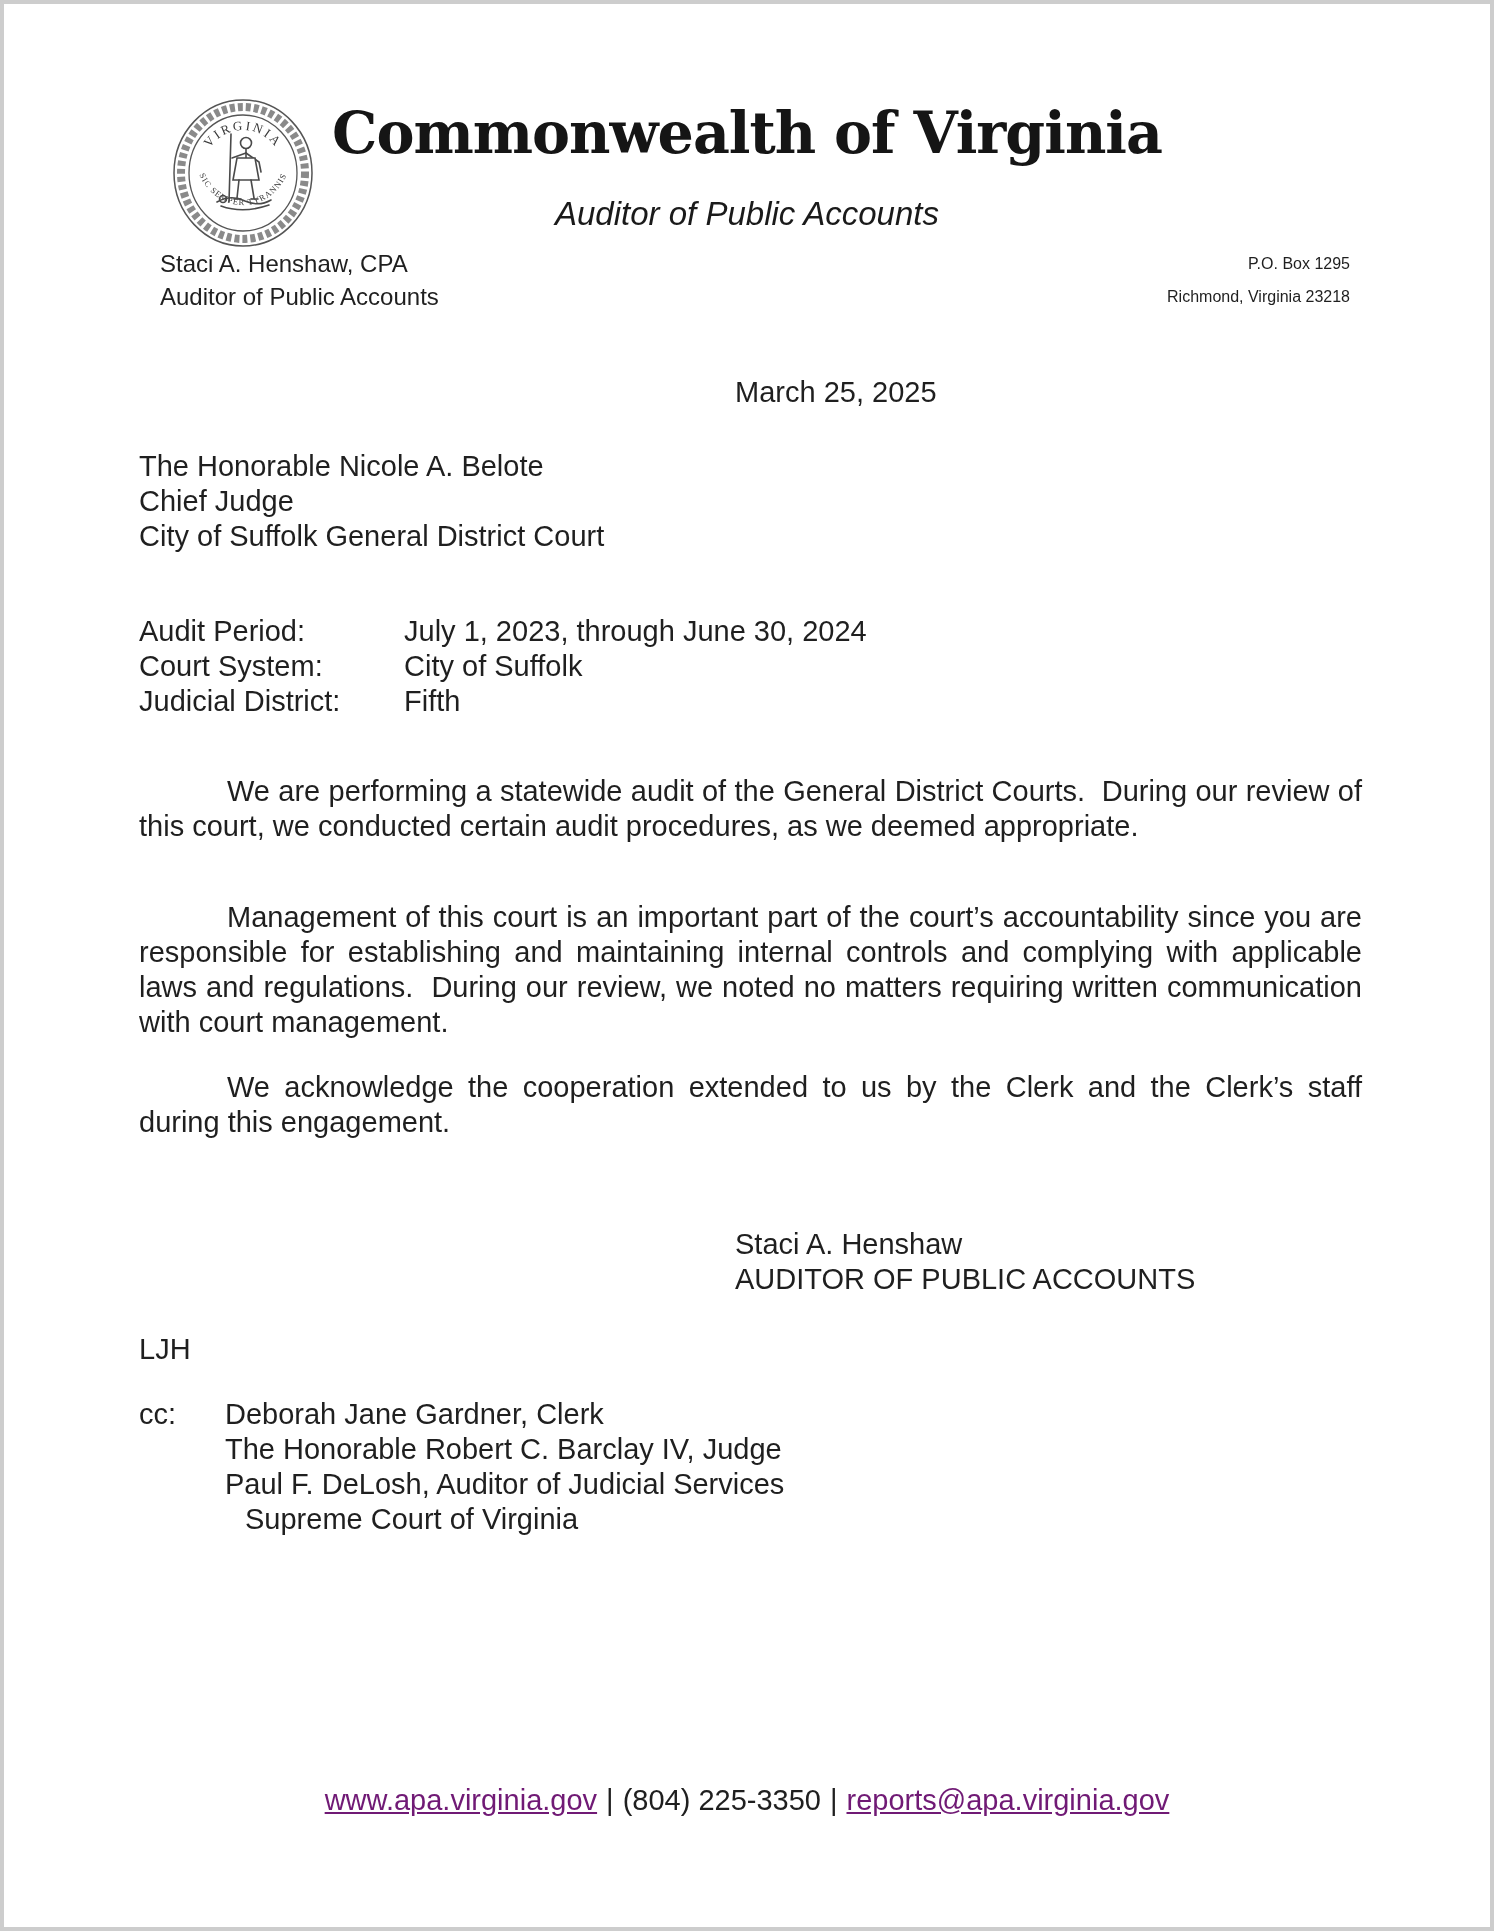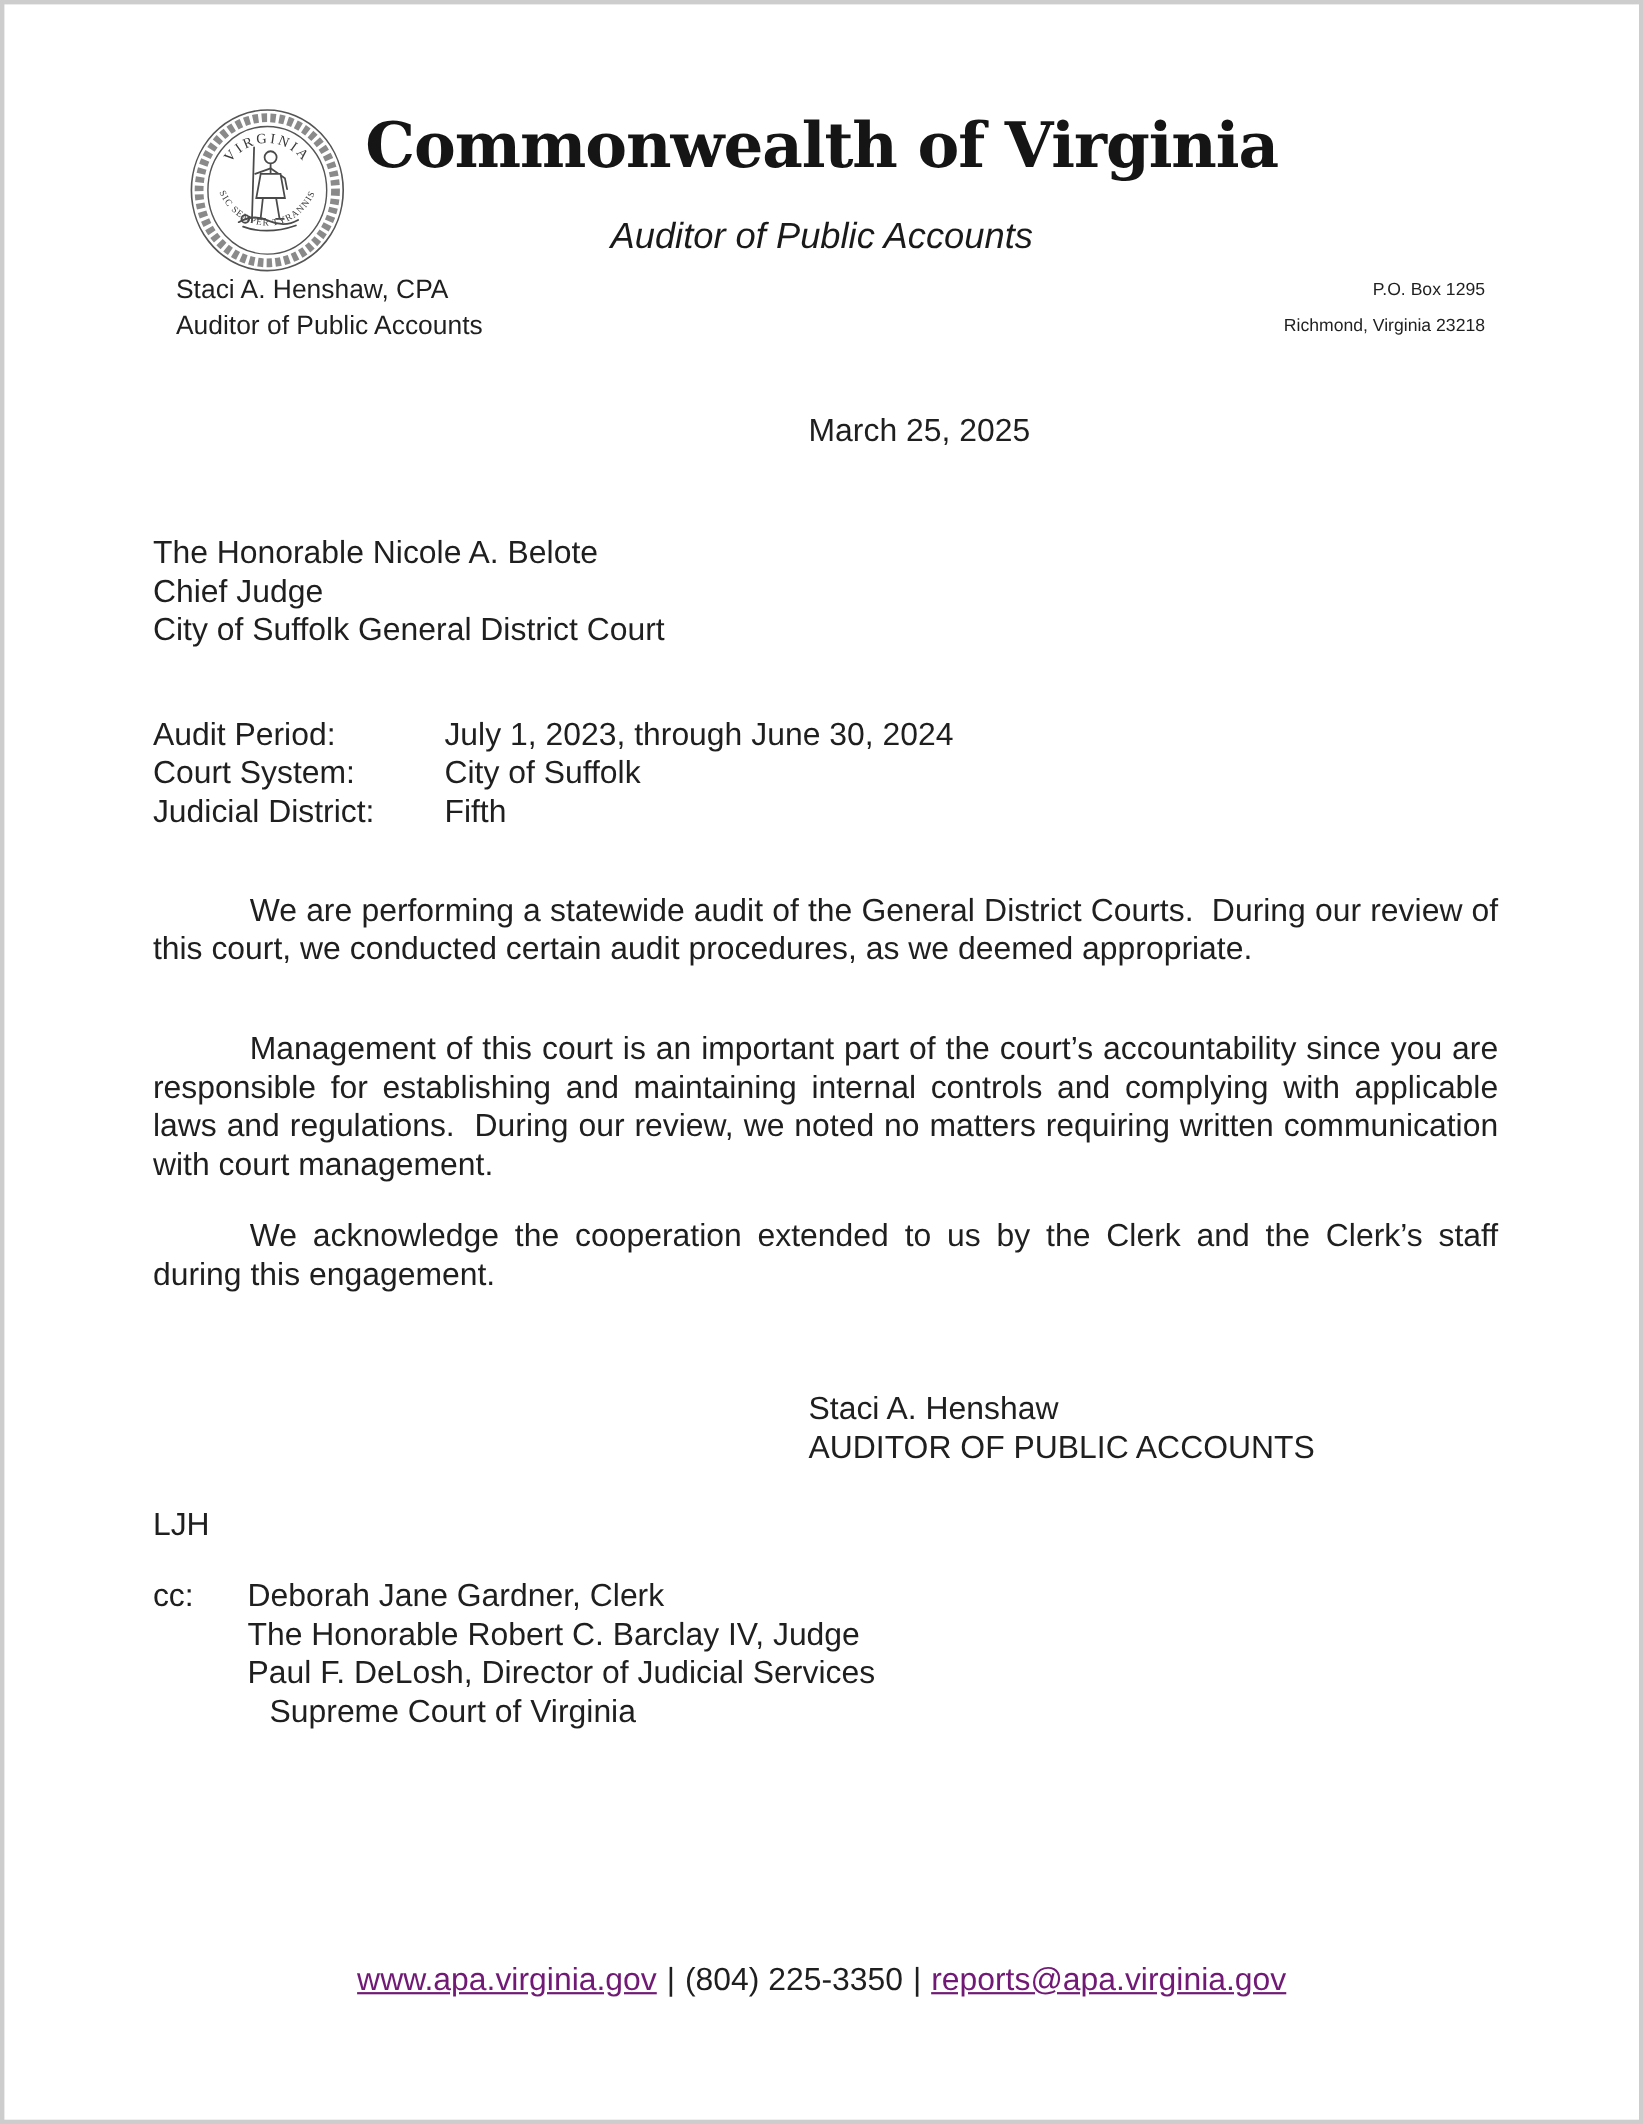--- a/index.html
+++ b/index.html
@@ -41,21 +41,21 @@
     text-align:right;
     font-size:16px; line-height:33px;
   }
 
   
   .letter-body {
     position:absolute; left:135px; top:371px; width:1223px;
     font-size:29px; line-height:35px;
   }
   .date { margin-left:596px; }
-  .recipient { margin-top:76px; }
+  .recipient { margin-top:39px; }
   .details { margin-top:60px; }
   .detail-row { display:flex; }
   .detail-label { width:265px; flex:0 0 265px; }
   .para {
     margin:0; margin-top:55px;
     text-align:justify;
     text-indent:88px;
   }
   .para.p2 { margin-top:56px; }
   .para.p3 { margin-top:30px; }
@@ -157,21 +157,21 @@
       <div>AUDITOR OF PUBLIC ACCOUNTS</div>
     </div>
 
     <div class="initials">LJH</div>
 
     <div class="cc">
       <span class="cc-label">cc:</span>
       <div class="cc-lines">
         <div>Deborah Jane Gardner, Clerk</div>
         <div>The Honorable Robert C. Barclay IV, Judge</div>
-        <div>Paul F. DeLosh, Director of Judicial Services</div>
+        <div>Paul F. DeLosh, Auditor of Judicial Services</div>
         <div class="cc-extra-indent">Supreme Court of Virginia</div>
       </div>
     </div>
   </main>
 
   <footer class="footer">
     <a>www.apa.virginia.gov</a><span class="sep">|</span><span>(804) 225-3350</span><span class="sep">|</span><a>reports@apa.virginia.gov</a>
   </footer>
 
 </div>

